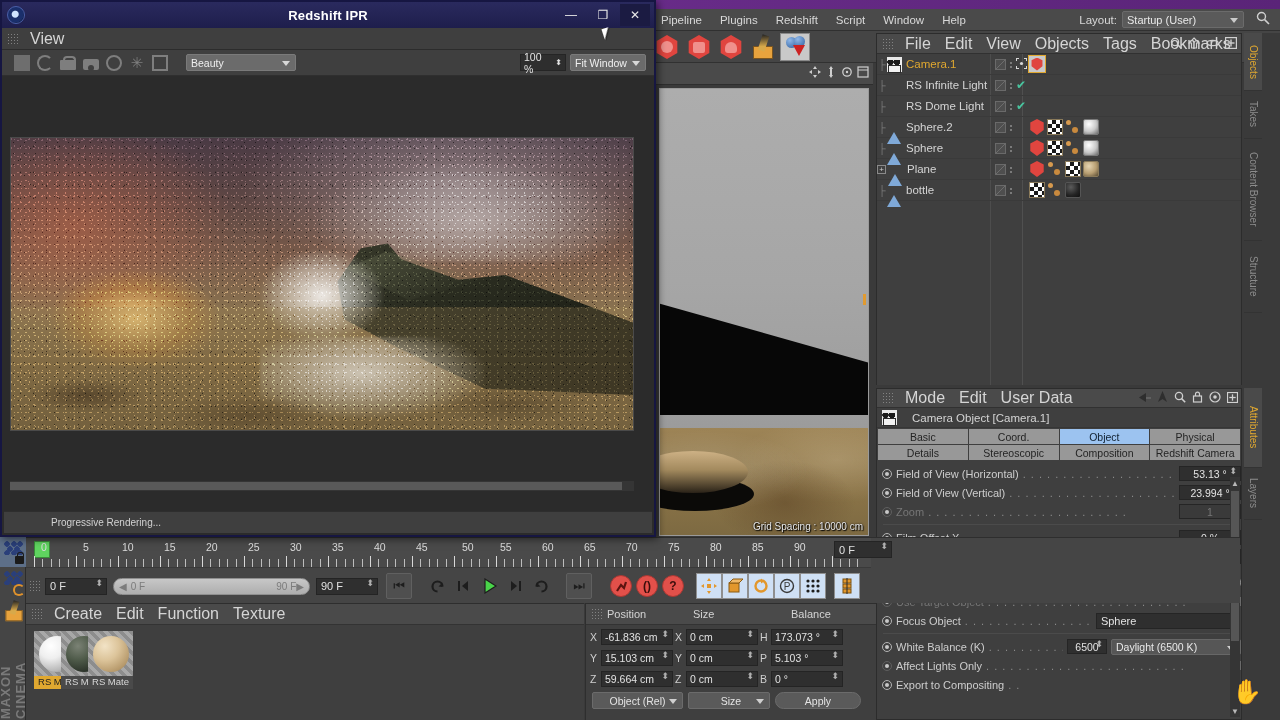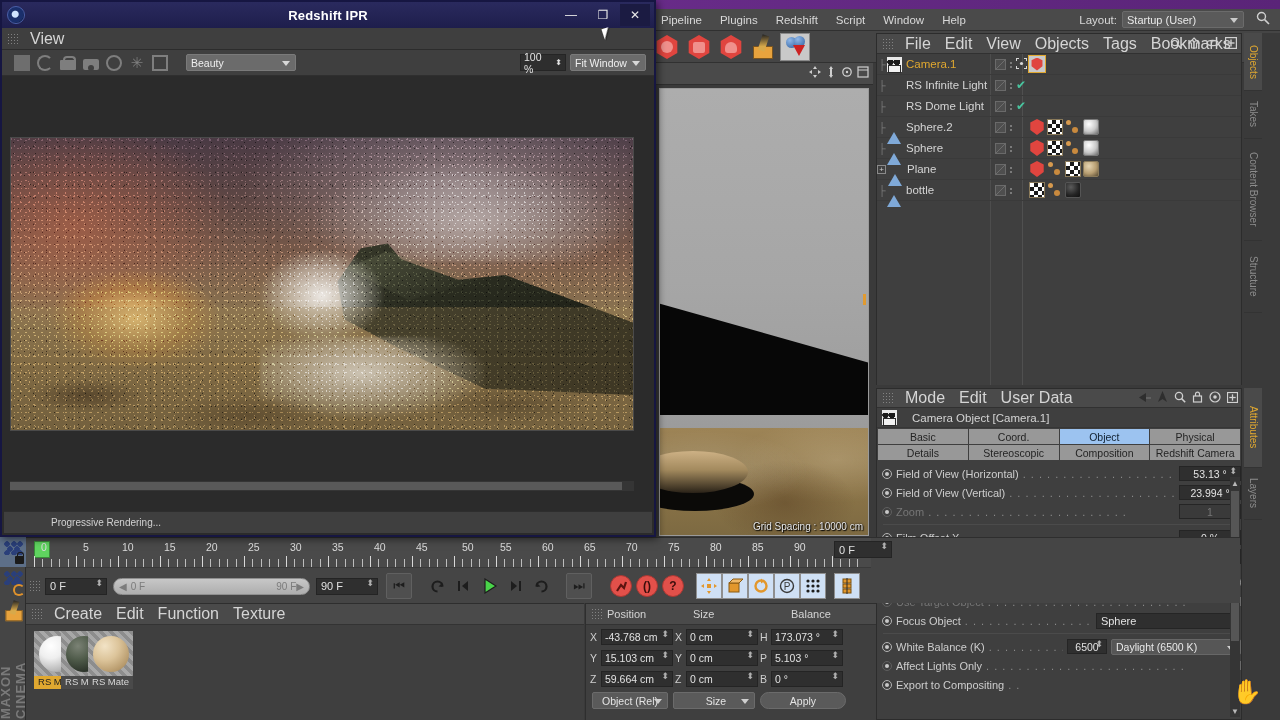--- a/index.html
+++ b/index.html
@@ -1192,21 +1192,21 @@
       <div class="cm-head">
         <span class="grip"></span>
         <span class="cm-head-label" style="width:86px">Position</span>
         <span class="cm-head-label" style="width:98px">Size</span>
         <span class="cm-head-label">Balance</span>
       </div>
       <div id="cm-rows">
           <div class="cm-row">
             <span class="axis">X</span>
             <span class="cfield">
-              <span>-43.768 cm</span>
+              <span>-61.836 cm</span>
               <span class="spin">⬍</span>
             </span>
             <span class="axis">X</span>
             <span class="cfield">
               <span>0 cm</span>
               <span class="spin">⬍</span>
             </span>
             <span class="axis">H</span>
             <span class="cfield">
               <span>173.073 °</span>
@@ -1242,21 +1242,21 @@
               <span class="spin">⬍</span>
             </span>
             <span class="axis">B</span>
             <span class="cfield">
               <span>0 °</span>
               <span class="spin">⬍</span>
             </span>
           </div>
         </div>
       <div class="cm-foot">
-        <div class="cbtn" style="width:76px">
+        <div class="cbtn" style="width:91px">
           <span>Object (Rel)</span>
           <span class="caret"></span>
         </div>
         <div class="cbtn" style="width:82px">
           <span style="padding-left:4px">Size</span>
           <span class="caret"></span>
         </div>
         <div class="cbtn" style="width:86px;border-radius:9px;justify-content:center">
           <span>Apply</span>
         </div>

